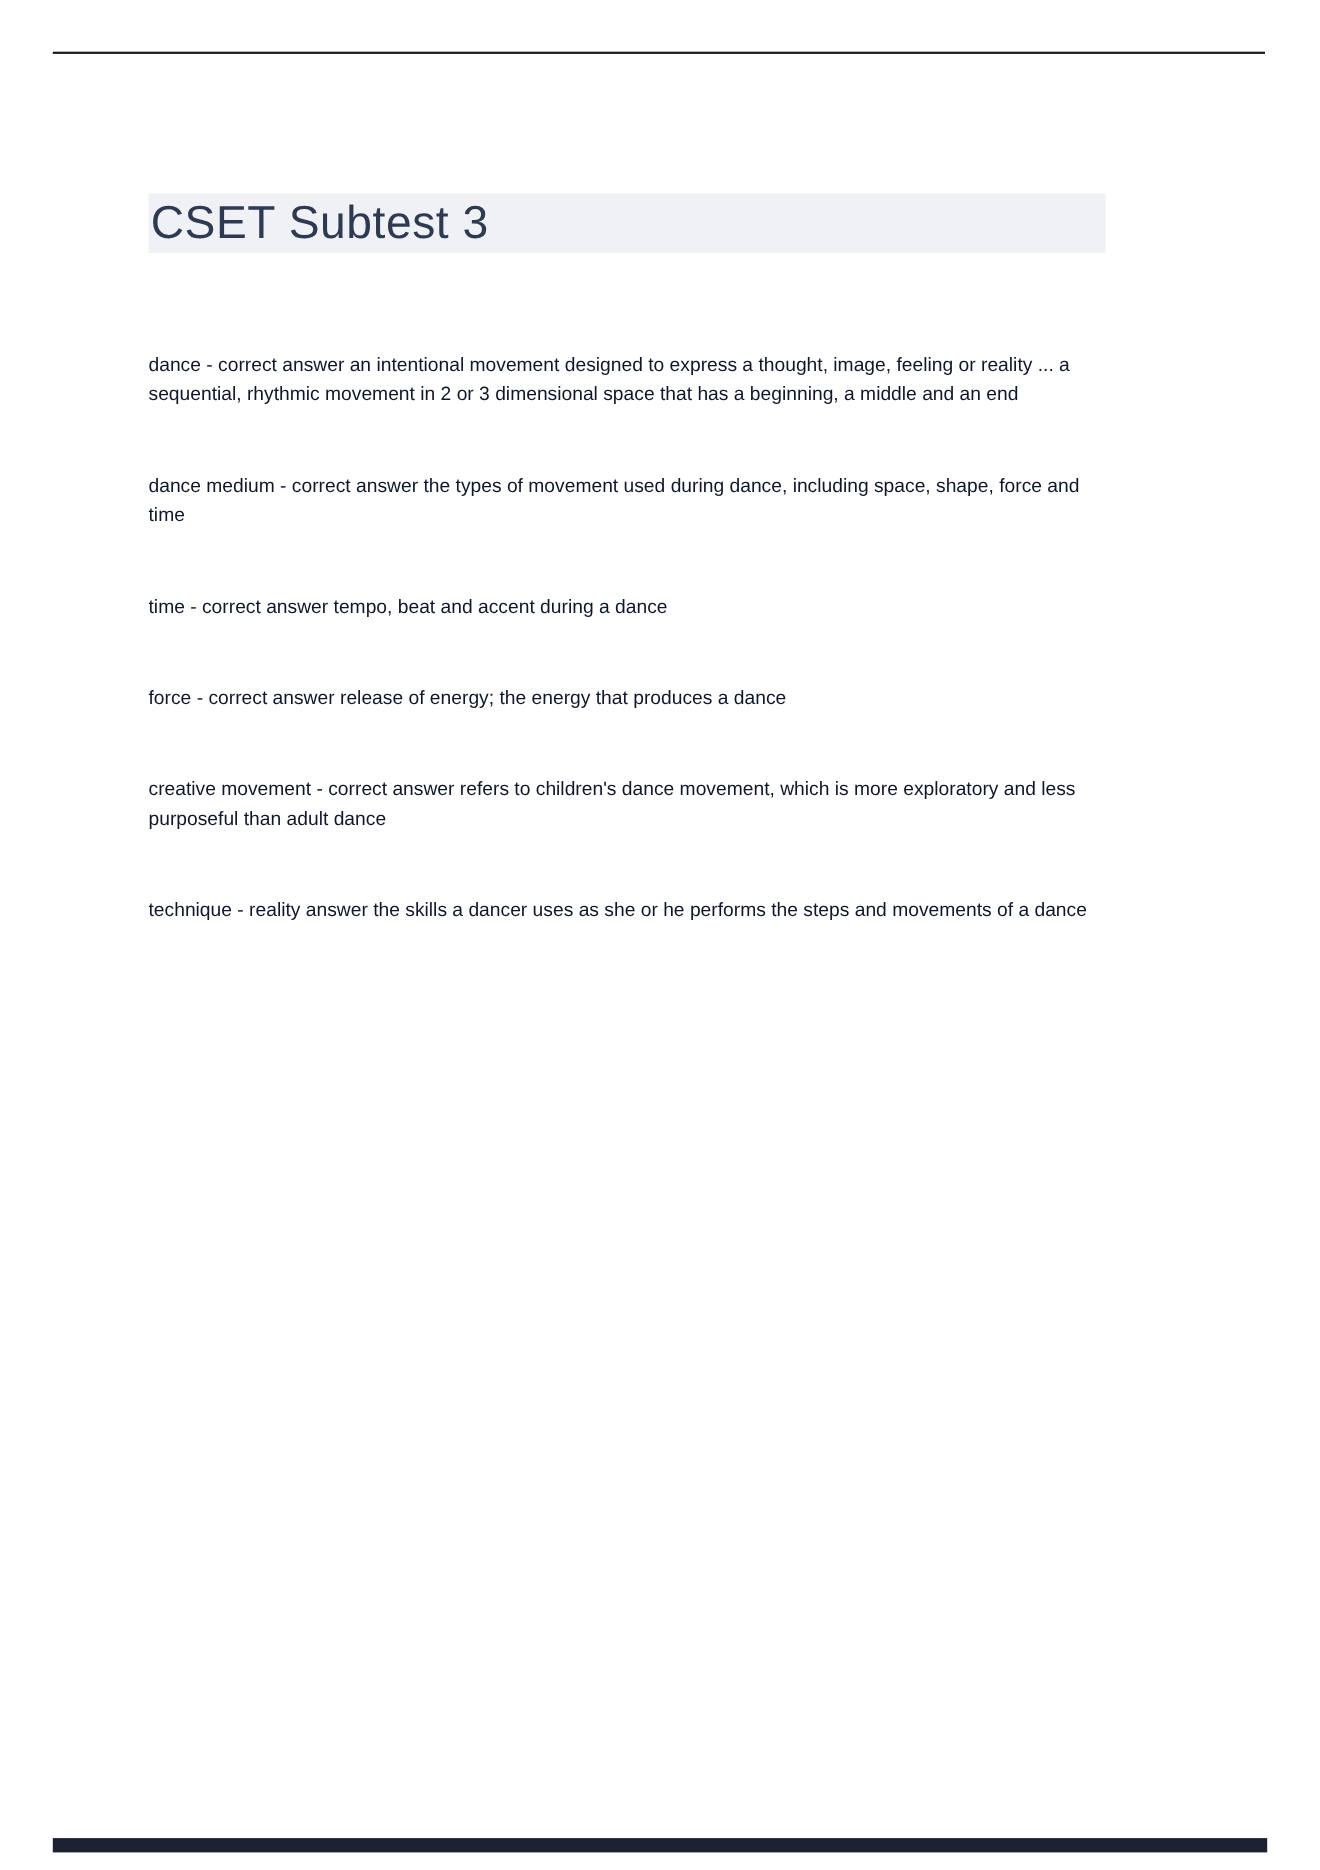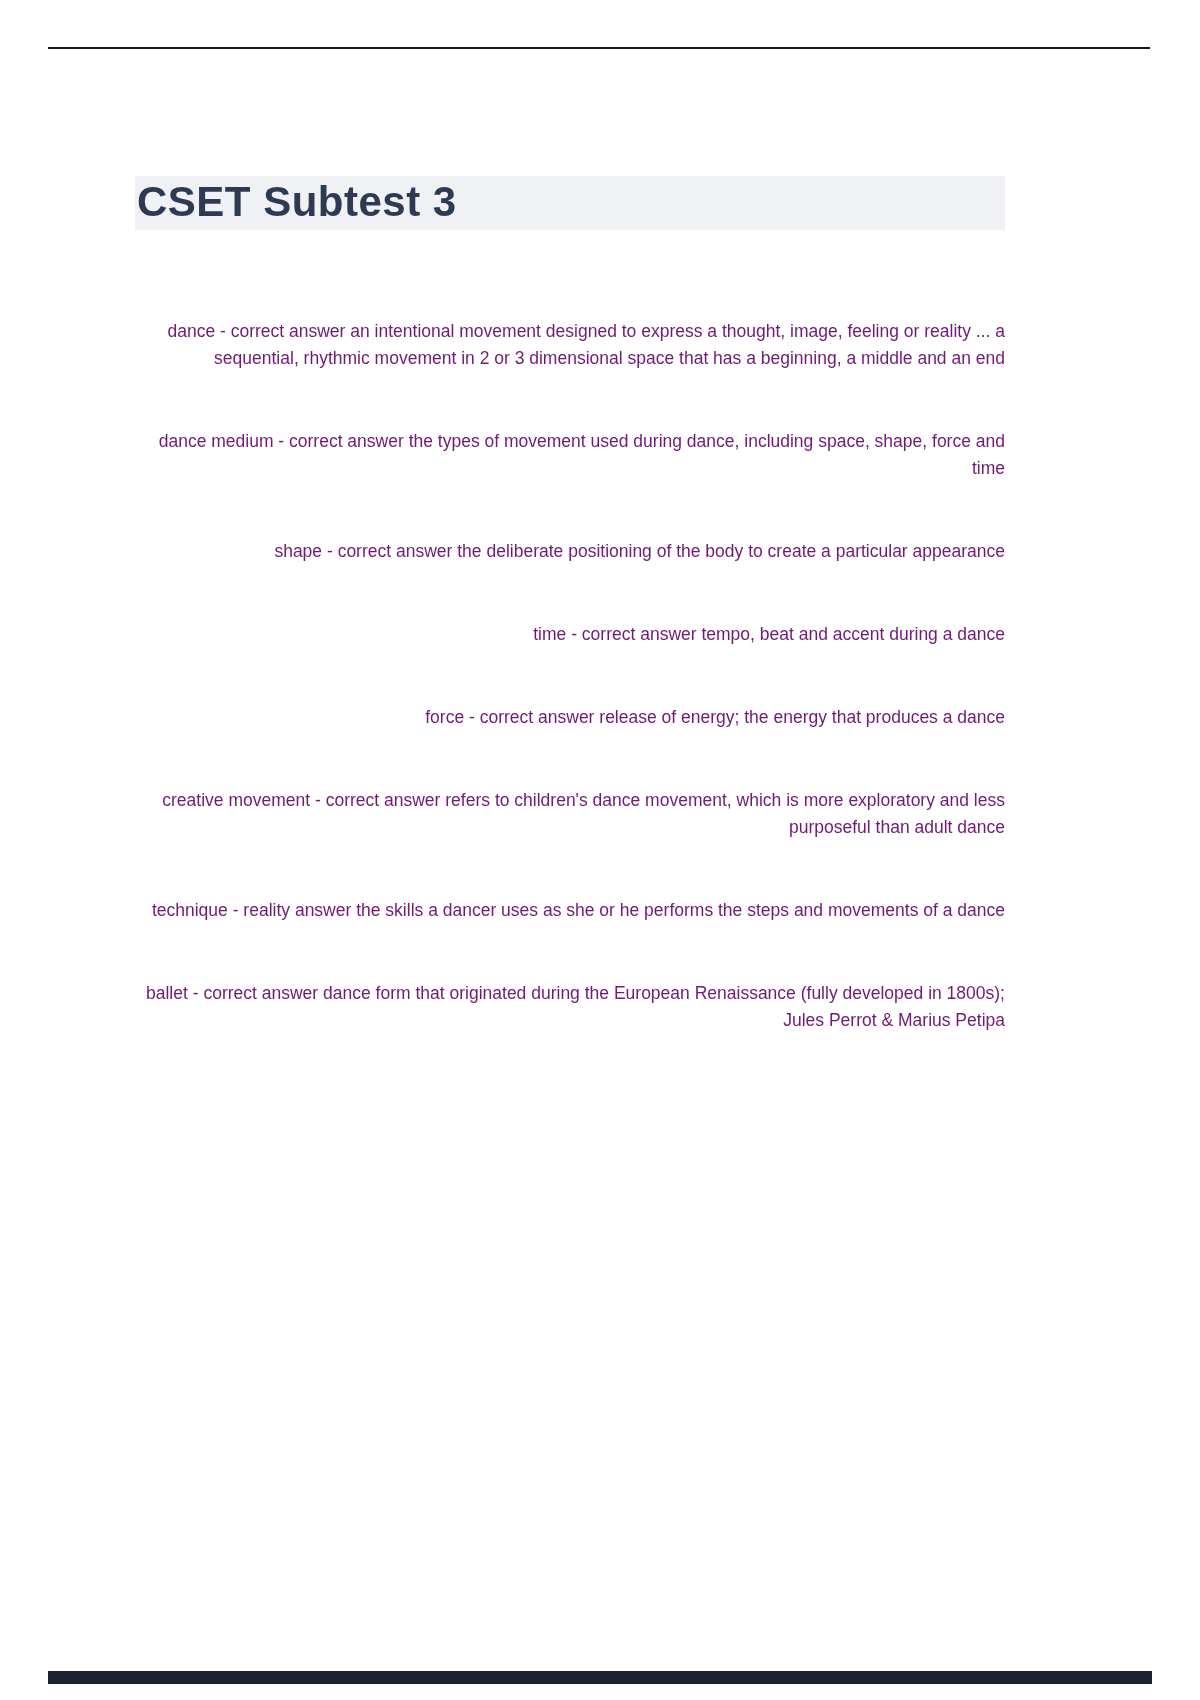--- a/index.html
+++ b/index.html
@@ -29,35 +29,34 @@
   }
   .content {
     position: absolute;
     top: 176px;
     left: 135px;
     width: 870px;
   }
   .title {
     margin: 0 0 88px 0;
     font-size: 42px;
-    font-weight: 700;
+    font-weight: 400;
     letter-spacing: 0.5px;
     color: #2e3a52;
     background: #eff1f4;
     line-height: 1.15;
     padding: 2px 0 4px 2px;
     width: 100%;
     box-sizing: border-box;
   }
   .entries p {
     margin: 0 0 56px 0;
     font-size: 17.5px;
     line-height: 27px;
-    color: #701a75;
-    text-align: right;
+    color: #0f172a;
   }
   .bottom-bar {
     position: absolute;
     left: 48px;
     right: 48px;
     bottom: 16px;
     height: 13px;
     background: #1b2130;
   }
 </style>
@@ -66,23 +65,21 @@
 
 <div class="page">
   <div class="top-rule"></div>
 
   <div class="content">
     <h1 class="title">CSET Subtest 3</h1>
 
     <div class="entries">
       <p>dance - correct answer an intentional movement designed to express a thought, image, feeling or reality ... a sequential, rhythmic movement in 2 or 3 dimensional space that has a beginning, a middle and an end</p>
       <p>dance medium - correct answer the types of movement used during dance, including space, shape, force and time</p>
-      <p>shape - correct answer the deliberate positioning of the body to create a particular appearance</p>
       <p>time - correct answer tempo, beat and accent during a dance</p>
       <p>force - correct answer release of energy; the energy that produces a dance</p>
       <p>creative movement - correct answer refers to children's dance movement, which is more exploratory and less purposeful than adult dance</p>
       <p>technique - reality answer the skills a dancer uses as she or he performs the steps and movements of a dance</p>
-      <p>ballet - correct answer dance form that originated during the European Renaissance (fully developed in 1800s); Jules Perrot &amp; Marius Petipa</p>
     </div>
   </div>
 
   <div class="bottom-bar"></div>
 </div>
 
 </body></html>

